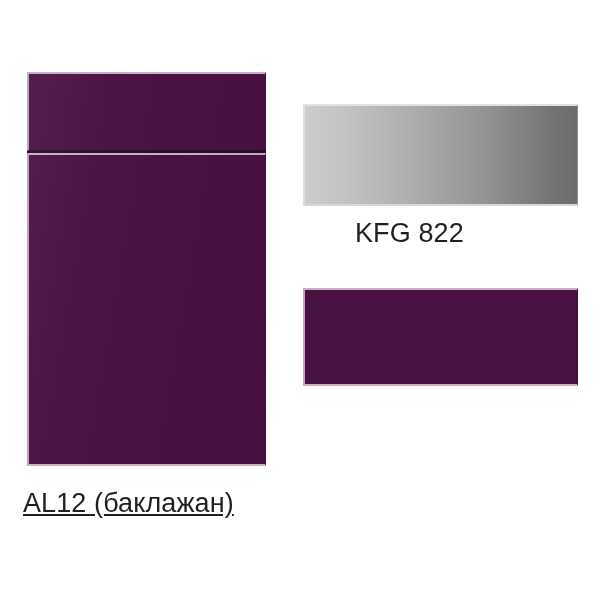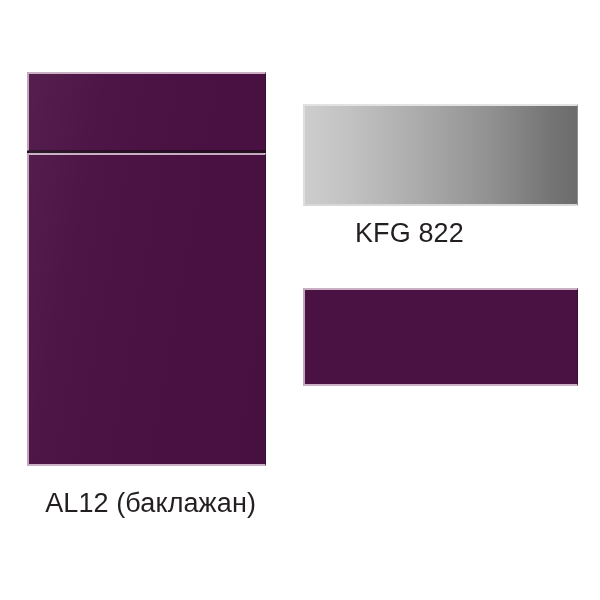--- a/index.html
+++ b/index.html
@@ -100,24 +100,25 @@
   
   .caption {
     position: absolute;
     color: #231f20;
     font-size: 27px;
     line-height: 1;
     white-space: nowrap;
     letter-spacing: 0.1px;
   }
   .caption-door {
-    left: 17px;
+    left: 23px;
     top: 490px;
     width: 239px;
-    text-align: right;
+    text-align: left;
+    text-decoration: underline;
   }
   .caption-gray {
     left: 310px;
     top: 220px;
     margin-left: 45px;
   }
   .caption-purple {
     left: 318px;
     top: 394px;
   }

